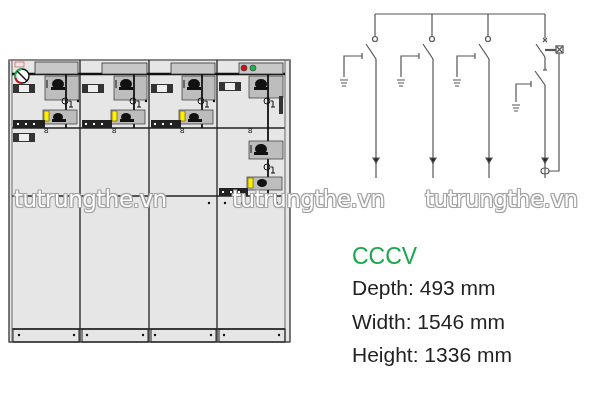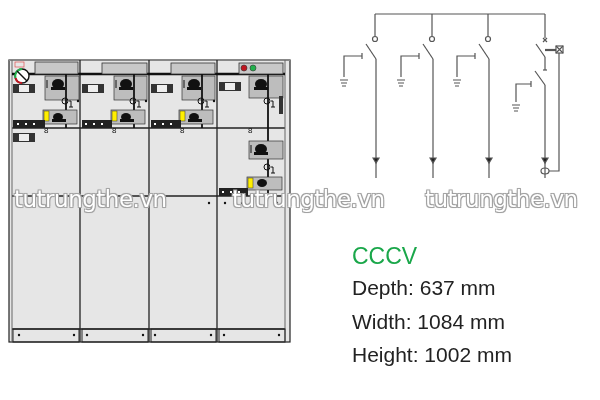--- a/index.html
+++ b/index.html
@@ -228,15 +228,15 @@
       <path d="M549 171 L559 171 L559 53"></path>
     </g>
   </g>
 </svg>
 
 <div class="wm" style="left:14px;top:186px;">tutrungthe.vn</div>
 <div class="wm" style="left:232px;top:186px;">tutrungthe.vn</div>
 <div class="wm" style="left:425px;top:186px;">tutrungthe.vn</div>
 
 <div class="spec-title">CCCV</div>
-<div class="spec-line" style="top:276px;">Depth: 637 mm</div>
-<div class="spec-line" style="top:310px;">Width: 1084 mm</div>
-<div class="spec-line" style="top:343px;">Height: 1002 mm</div>
+<div class="spec-line" style="top:276px;">Depth: 493 mm</div>
+<div class="spec-line" style="top:310px;">Width: 1546 mm</div>
+<div class="spec-line" style="top:343px;">Height: 1336 mm</div>
 
 </body></html>

